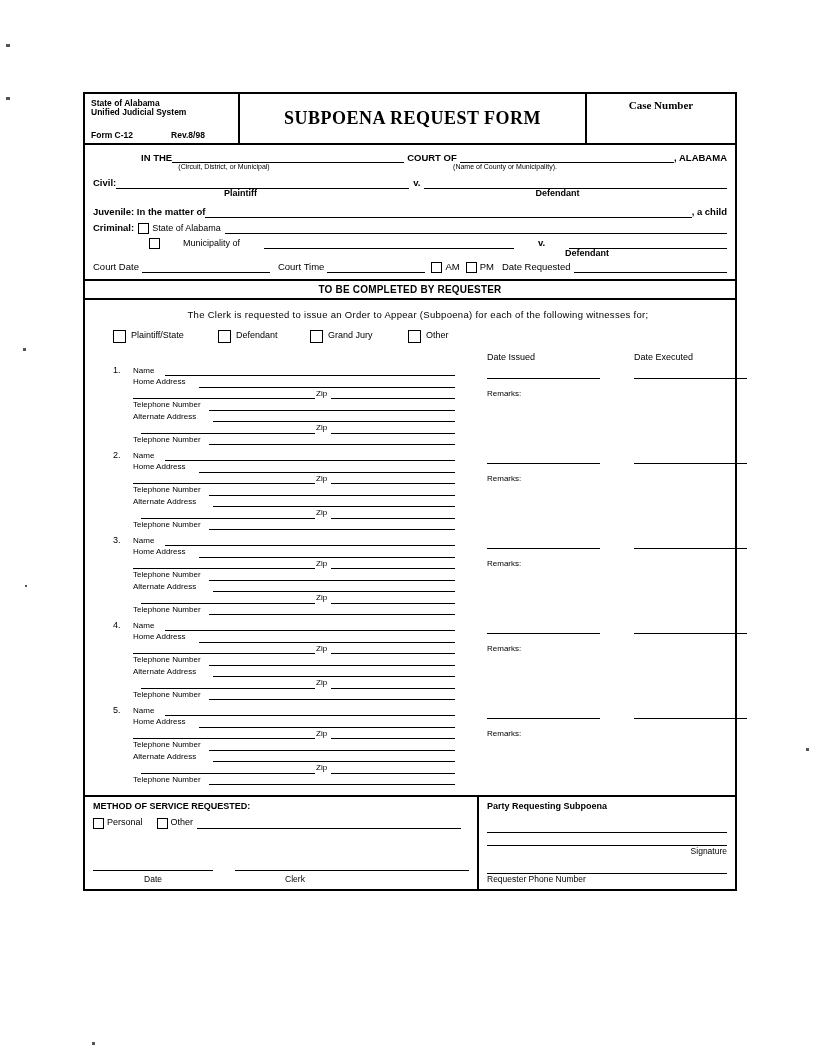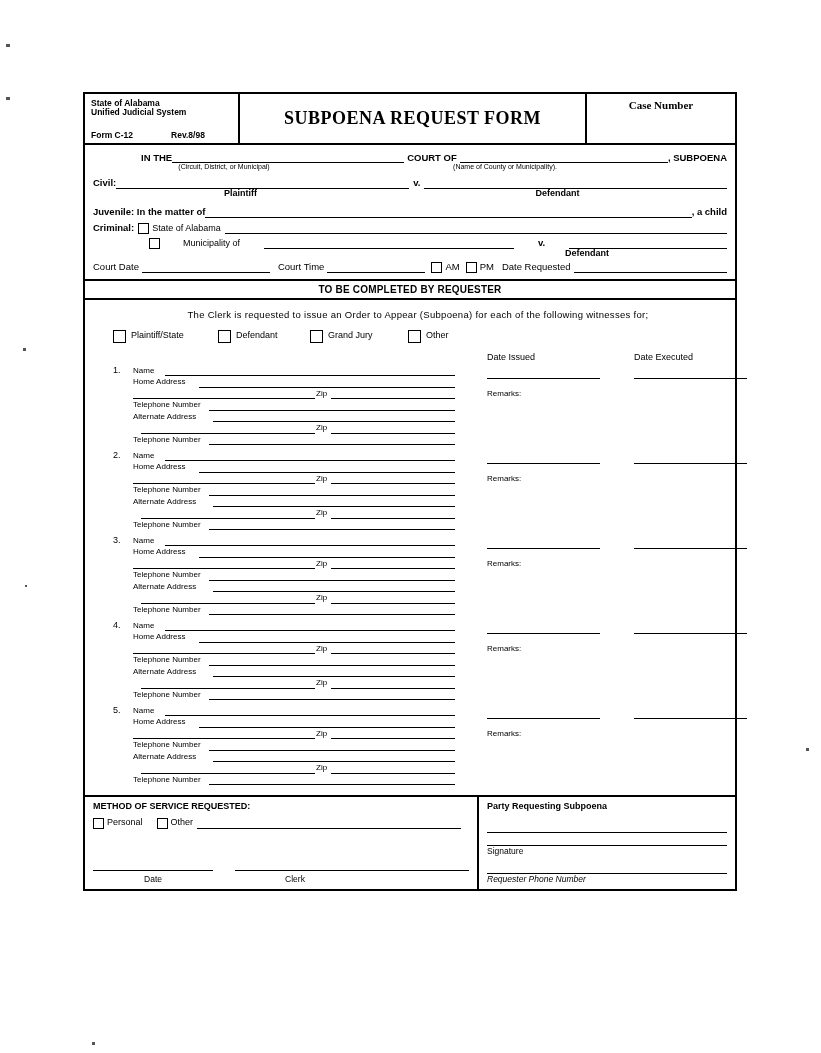--- a/index.html
+++ b/index.html
@@ -283,26 +283,26 @@
   }
   .foot-right .prs { font-weight: bold; font-size: 9px; }
   .foot-right .ln1 {
     border-bottom: 1px solid #000;
     height: 20px;
   }
   .foot-right .ln2 {
     border-bottom: 1px solid #000;
     height: 12px;
   }
-  .foot-right .cap { font-size: 8.5px; margin-top: 1px; }
+  .foot-right .cap { font-size: 8.5px; margin-top: 1px; text-align: right; }
   .foot-right .ln3 {
     border-bottom: 1px solid #000;
     height: 17px;
   }
-  .foot-right .cap2 { font-size: 8.5px; margin-top: 1px; font-style: italic; }
+  .foot-right .cap2 { font-size: 8.5px; margin-top: 1px; }
 </style>
 </head>
 <body>
 
 <div class="page">
 
   <div class="scan-mark" style="left:6px;top:44px;width:4px;height:3px;"></div>
   <div class="scan-mark" style="left:6px;top:97px;width:4px;height:3px;"></div>
   <div class="scan-mark" style="left:23px;top:348px;width:3px;height:3px;"></div>
   <div class="scan-mark" style="left:25px;top:585px;width:2px;height:2px;"></div>
@@ -328,21 +328,21 @@
       </div>
     </div>
 
     <div class="caption">
 
       <div class="r1">
         <span class="lbl">IN THE</span>
         <span class="line line-a"></span>
         <span class="lbl" style="padding:0 3px;">COURT OF</span>
         <span class="line line-b"></span>
-        <span class="lbl">, SUBPOENA</span>
+        <span class="lbl">, ALABAMA</span>
       </div>
       <div class="r1-sub">
         <div class="s1 sub">(Circuit, District, or Municipal)</div>
         <div class="s2 sub">(Name of County or Municipality).</div>
       </div>
 
       <div class="r2">
         <span class="lbl">Civil:</span>
         <span class="line line-a"></span>
         <span class="vee">v.</span>

